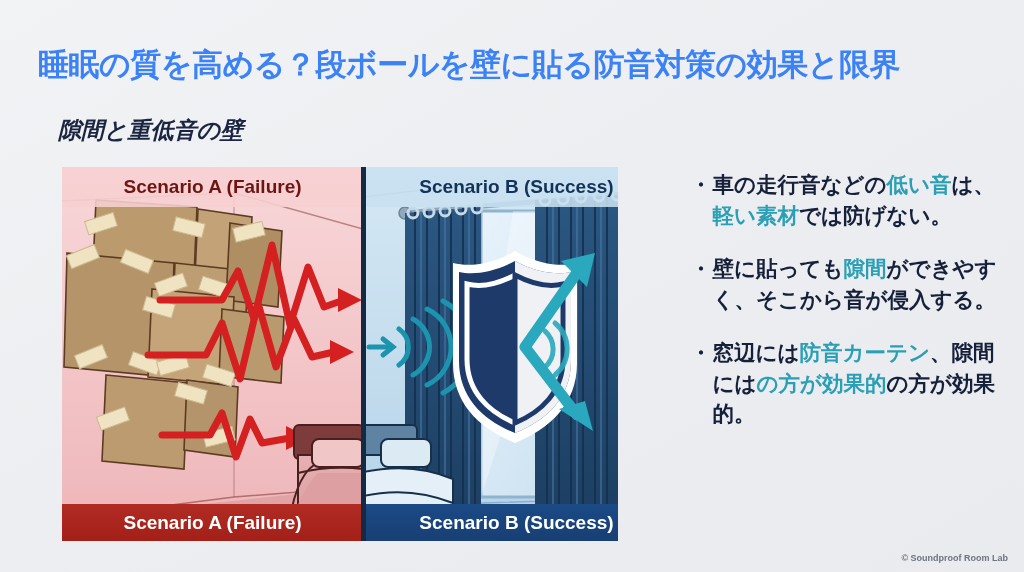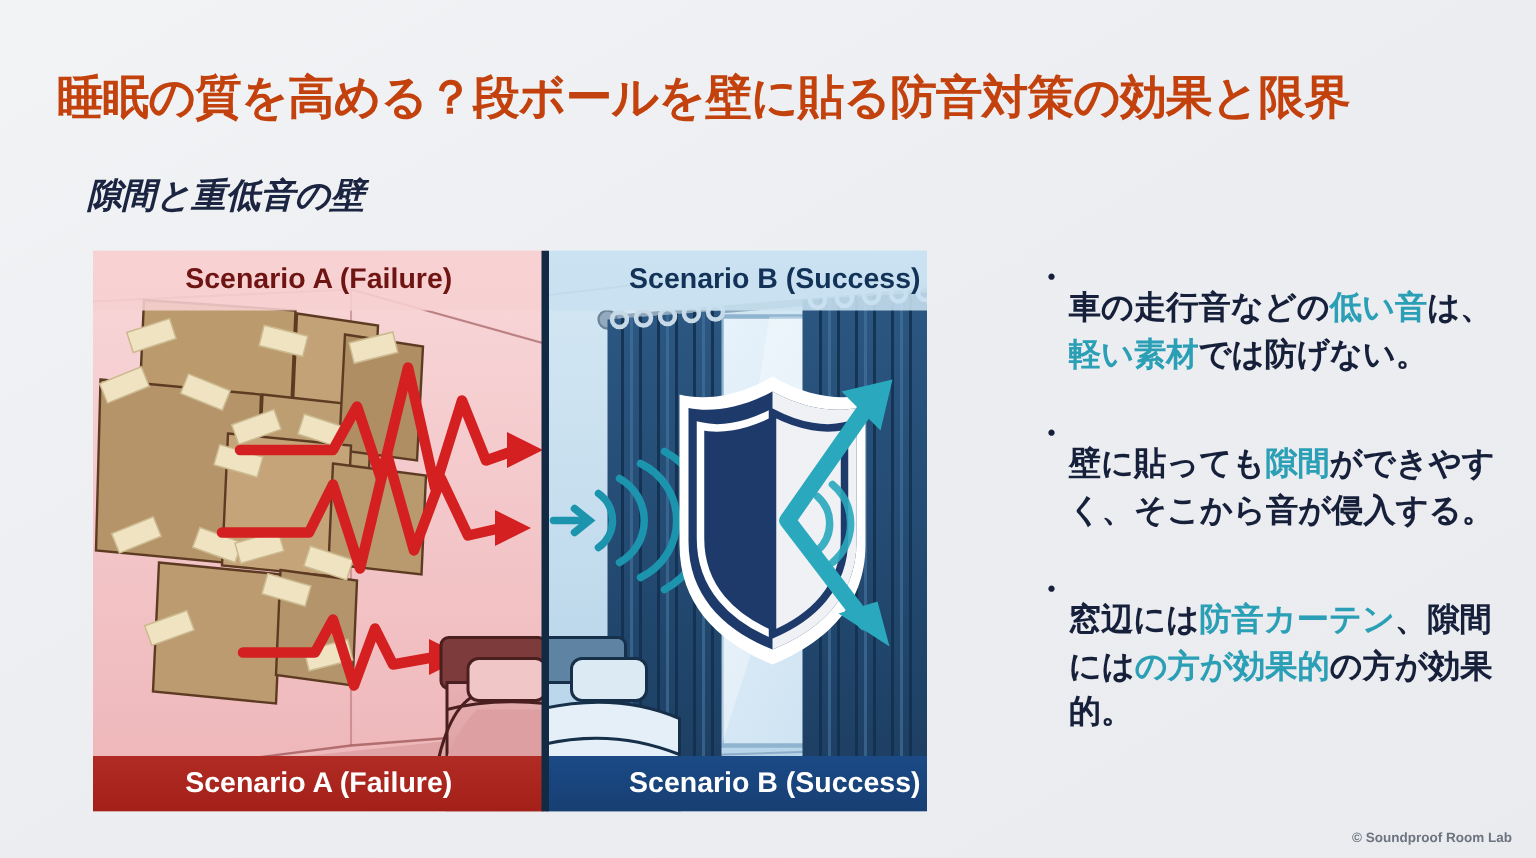--- a/index.html
+++ b/index.html
@@ -7,21 +7,21 @@
   body{
     font-family:"Liberation Sans","DejaVu Sans",sans-serif;
     background:linear-gradient(150deg,#f2f3f5 0%,#eceef1 45%,#e9ebee 100%);
     position:relative;
   }
 
   
   #slide-title{
     position:absolute; left:38px; top:44px; width:960px;
     font-size:31px; font-weight:bold; letter-spacing:-.5px;
-    color:#c2410c; white-space:nowrap;
+    color:#3b82f6; white-space:nowrap;
   }
   #slide-subtitle{
     position:absolute; left:58px; top:115px;
     font-size:23px; font-weight:bold; color:#1b2440;font-style:italic;
   }
 
   
   #illustration{
     position:absolute; left:62px; top:167px; width:556px; height:374px;
     overflow:hidden;
@@ -50,21 +50,21 @@
   .panel-a .cap-bot{ background:linear-gradient(180deg,#b02b24 0%,#a32019 100%); }
   .panel-b .cap-bot{ background:linear-gradient(180deg,#1b4a86 0%,#173f73 100%); }
 
   
   #bullets{ position:absolute; left:690px; top:170px; width:318px; }
   .bullet{
     display:flex; font-size:21.5px; font-weight:bold; line-height:1.42;
     color:#17203a; margin-bottom:23px;
   }
   .bullet .dot{ flex:0 0 auto; margin-right:1px; }
-  .bullet .txt{ flex:1 1 auto;margin-top:20px; }
+  .bullet .txt{ flex:1 1 auto; }
   .hl{ color:#2a9fb5; }
 
   #credit{
     position:absolute; right:16px; bottom:9px;
     font-size:9px; font-weight:bold; color:#6d7480;margin-top:12px;
   }
 </style>
 </head>
 <body>
 

